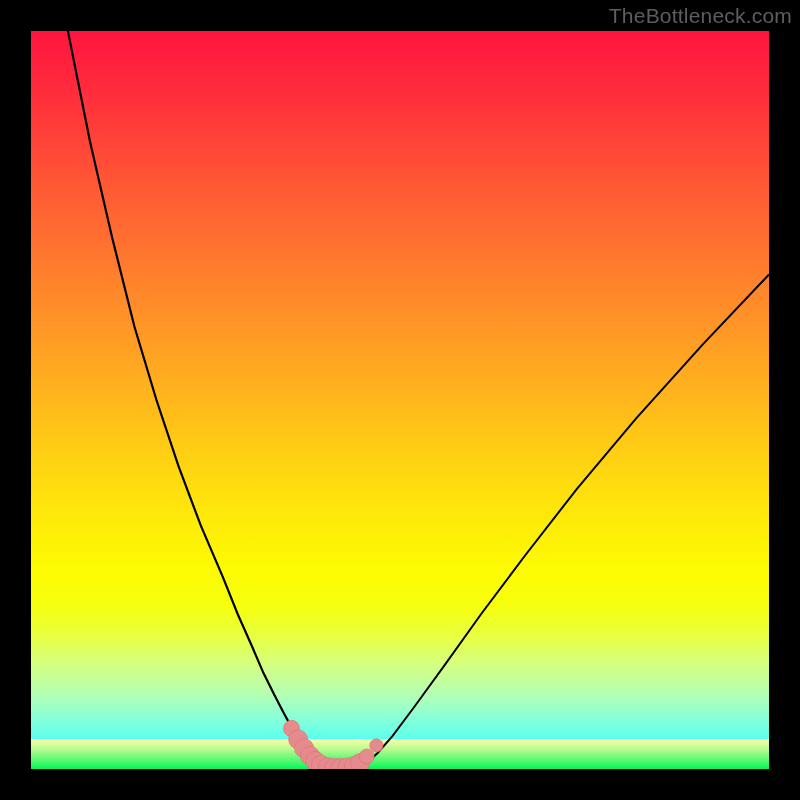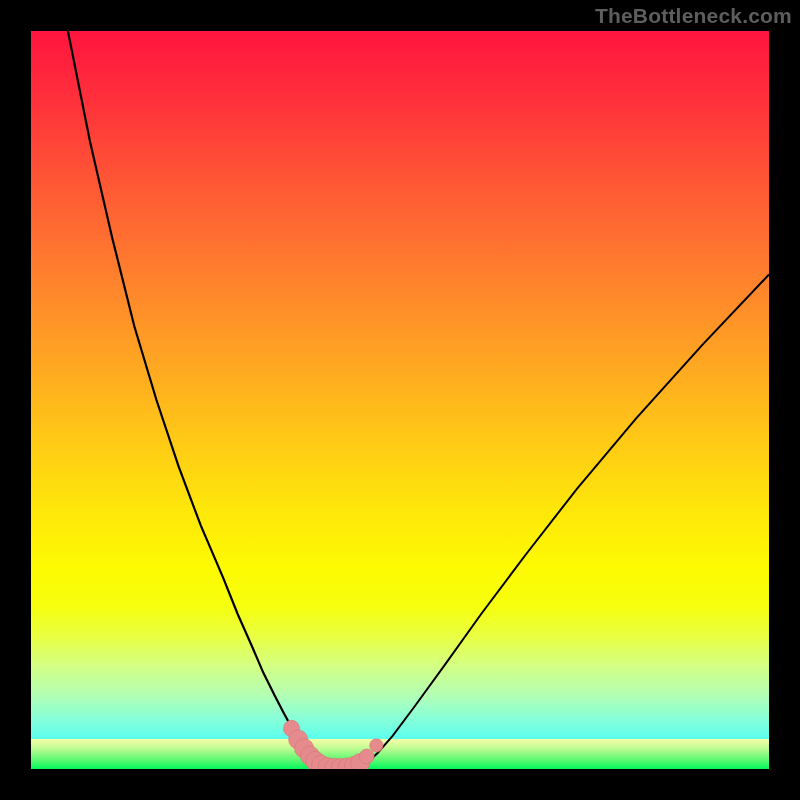--- a/index.html
+++ b/index.html
@@ -75,21 +75,21 @@
     top: 0;
     width: 100%;
     height: 100%;
   }
   .watermark {
     position: absolute;
     top: 4px;
     right: 8px;
     color: #5e5e5e;
     font-size: 21px;
-    font-weight: 700;
+    font-weight: 400;
     letter-spacing: 0.2px;
     text-align: center;
   }
 </style>
 </head>
 <body>
 
 <div class="frame">
 
   <div class="plot">

